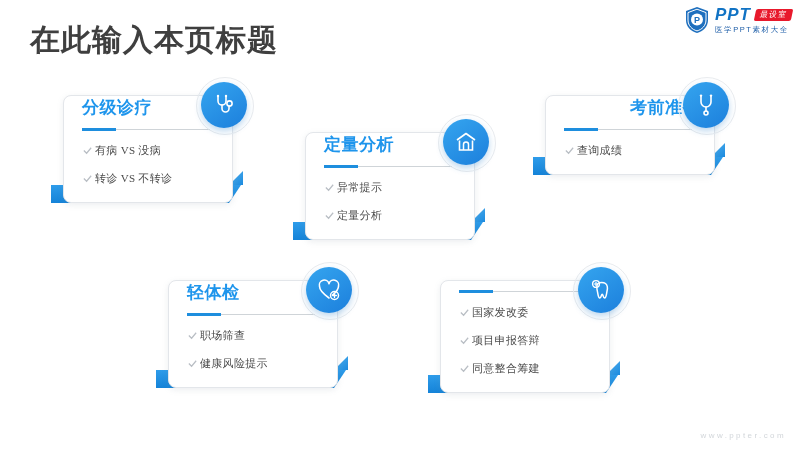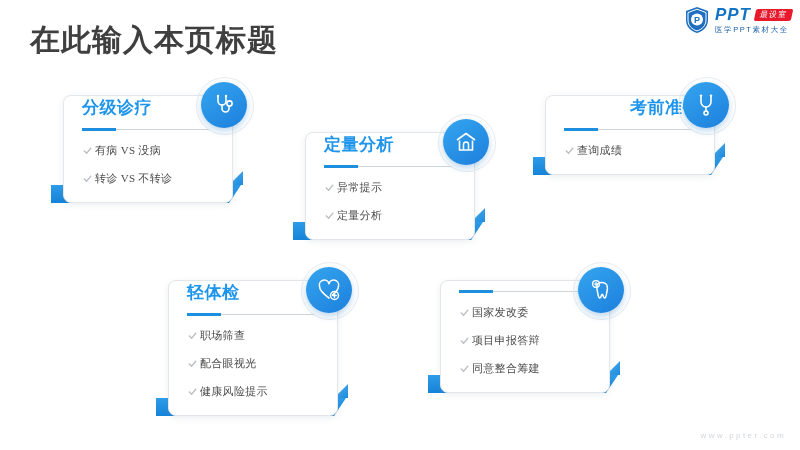--- a/index.html
+++ b/index.html
@@ -218,26 +218,20 @@
     <div class="item">
       <svg class="check" viewBox="0 0 12 12">
           <path d="M2 6 L5 9 L10 3" fill="none" stroke="#b9bec4" stroke-width="1.3"></path>
         </svg>
       <span class="item-label">职场筛查</span>
     </div>
     <div class="item">
       <svg class="check" viewBox="0 0 12 12">
           <path d="M2 6 L5 9 L10 3" fill="none" stroke="#b9bec4" stroke-width="1.3"></path>
         </svg>
-      <span class="item-label">配合眼视光</span>
-    </div>
-    <div class="item">
-      <svg class="check" viewBox="0 0 12 12">
-          <path d="M2 6 L5 9 L10 3" fill="none" stroke="#b9bec4" stroke-width="1.3"></path>
-        </svg>
       <span class="item-label">健康风险提示</span>
     </div>
   </div>
   <div class="icon-halo" style="left:133px;top:-18px;"></div>
   <div class="icon-bubble" style="left:138px;top:-13px;">
     <svg viewBox="0 0 24 24">
       <path d="M12 20 C5 15 2.5 11.5 2.5 8.3 A4.3 4.3 0 0 1 12 5.8 A4.3 4.3 0 0 1 21.5 8.3 C21.5 11 19.6 13.8 15.5 17.2" fill="none" stroke="#fff" stroke-width="1.6" stroke-linejoin="round" stroke-linecap="round"></path>
       <circle cx="17.5" cy="17.5" r="4" fill="none" stroke="#fff" stroke-width="1.5"></circle>
       <path d="M17.5 15.6 v3.8 M15.6 17.5 h3.8" stroke="#fff" stroke-width="1.3" stroke-linecap="round"></path>
     </svg>

